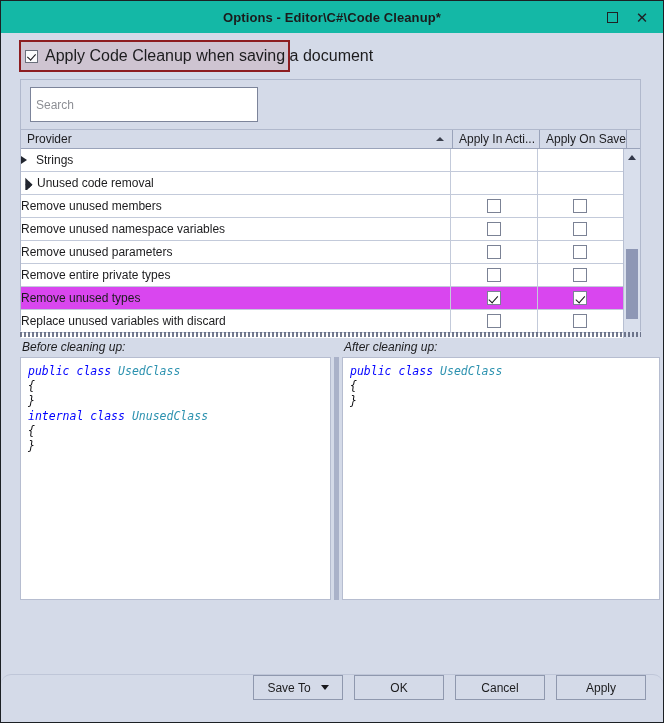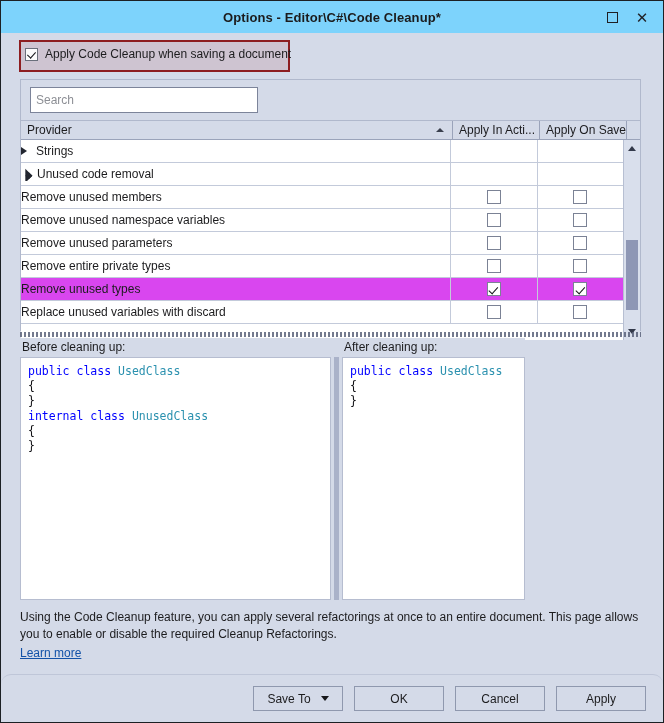--- a/index.html
+++ b/index.html
@@ -22,21 +22,21 @@
     box-sizing: border-box;
     background: #d4dae8;
     border: 1px solid #1c2024;
     overflow: hidden;
   }
 
   
   .titlebar {
     position: relative;
     height: 32px;
-    background: #7dd3fc;
+    background: #14b8a6;
     display: flex;
     align-items: center;
   }
   .titlebar-title {
     position: absolute;
     left: 0; right: 0;
     text-align: center;
     font-size: 13px;
     font-weight: bold;
     color: #1b1b1c;
@@ -105,21 +105,21 @@
     position: absolute;
     left: 3px;
     top: 1px;
     width: 4px;
     height: 7px;
     border: solid #15151a;
     border-width: 0 1.7px 1.7px 0;
     transform: rotate(42deg);
   }
   .apply-on-save-label {
-    font-size: 12px;
+    font-size: 16px;
     color: #1c1c1e;
     white-space: nowrap;
     text-align: right;
   }
 
   
   .grid-panel {
     position: absolute;
     left: 19px;
     top: 78px;
@@ -127,21 +127,21 @@
     height: 252px;
     box-sizing: border-box;
     background: #d4dae8;
     border: 1px solid #b0b8cc;
   }
   .search-wrap {
     padding: 7px 8px 7px 9px;
   }
   .search-input {
     width: 228px;
-    height: 26px;
+    height: 35px;
     box-sizing: border-box;
     border: 1px solid #7c849a;
     background: #ffffff;
     font-family: "Liberation Sans", sans-serif;
     font-size: 12px;
     color: #1d1d20;
     padding: 0 5px;
     outline: none;
   }
   .search-input::placeholder { color: #8d8f95; }
@@ -305,23 +305,24 @@
     background:
       repeating-linear-gradient(to right, #5a627a 0 2px, transparent 2px 4px);
     opacity: 0.85;
   }
 
   
   .preview-area {
     position: absolute;
     left: 19px;
     top: 337px;
-    width: 505px;
+    width: 640px;
     height: 262px;
     display: flex;
+    font-style: italic;
   }
   .pane {
     display: flex;
     flex-direction: column;
     box-sizing: border-box;
   }
   .pane-before { width: 311px; }
   .pane-after  { flex: 1; }
   .pane-label {
     font-size: 12px;
@@ -384,21 +385,21 @@
   
   .btnbar {
     position: absolute;
     left: 0;
     right: 0;
     bottom: 0;
     height: 48px;
     background: #d4dae8;
     border-top: 1px solid #bfc6d8;
     display: flex;
-    align-items: center;
+    align-items: flex-start;
     justify-content: flex-end;
     padding-right: 17px;
     gap: 11px;
     box-sizing: border-box;
     border-radius: 10px;
   }
   .btn {
     height: 25px;
     min-width: 90px;
     box-sizing: border-box;
@@ -569,25 +570,20 @@
       <div class="pane-label">Before cleaning up:</div>
       <div class="code-box" id="code-before"><div><span class="kw">public</span><span> </span><span class="kw">class</span><span> </span><span class="typ">UsedClass</span></div><div><span>{</span></div><div><span>}</span></div><div><span class="kw">internal</span><span> </span><span class="kw">class</span><span> </span><span class="typ">UnusedClass</span></div><div><span>{</span></div><div><span>}</span></div></div>
     </div>
     <div class="vsplit"></div>
     <div class="pane pane-after">
       <div class="pane-label">After cleaning up:</div>
       <div class="code-box" id="code-after"><div><span class="kw">public</span><span> </span><span class="kw">class</span><span> </span><span class="typ">UsedClass</span></div><div><span>{</span></div><div><span>}</span></div></div>
     </div>
   </div>
 
-  <div class="desc">
-    <span>Using the Code Cleanup feature, you can apply several refactorings at once to an entire document. This page allows you to enable or disable the required Cleanup Refactorings.</span>
-    <br>
-    <span class="learn-more">Learn more</span>
-  </div>
 
   <div class="btnbar">
     <div class="btn">
       <span>Save To</span>
       <span class="caret-down"></span>
     </div>
     <div class="btn">
       <span>OK</span>
     </div>
     <div class="btn">

